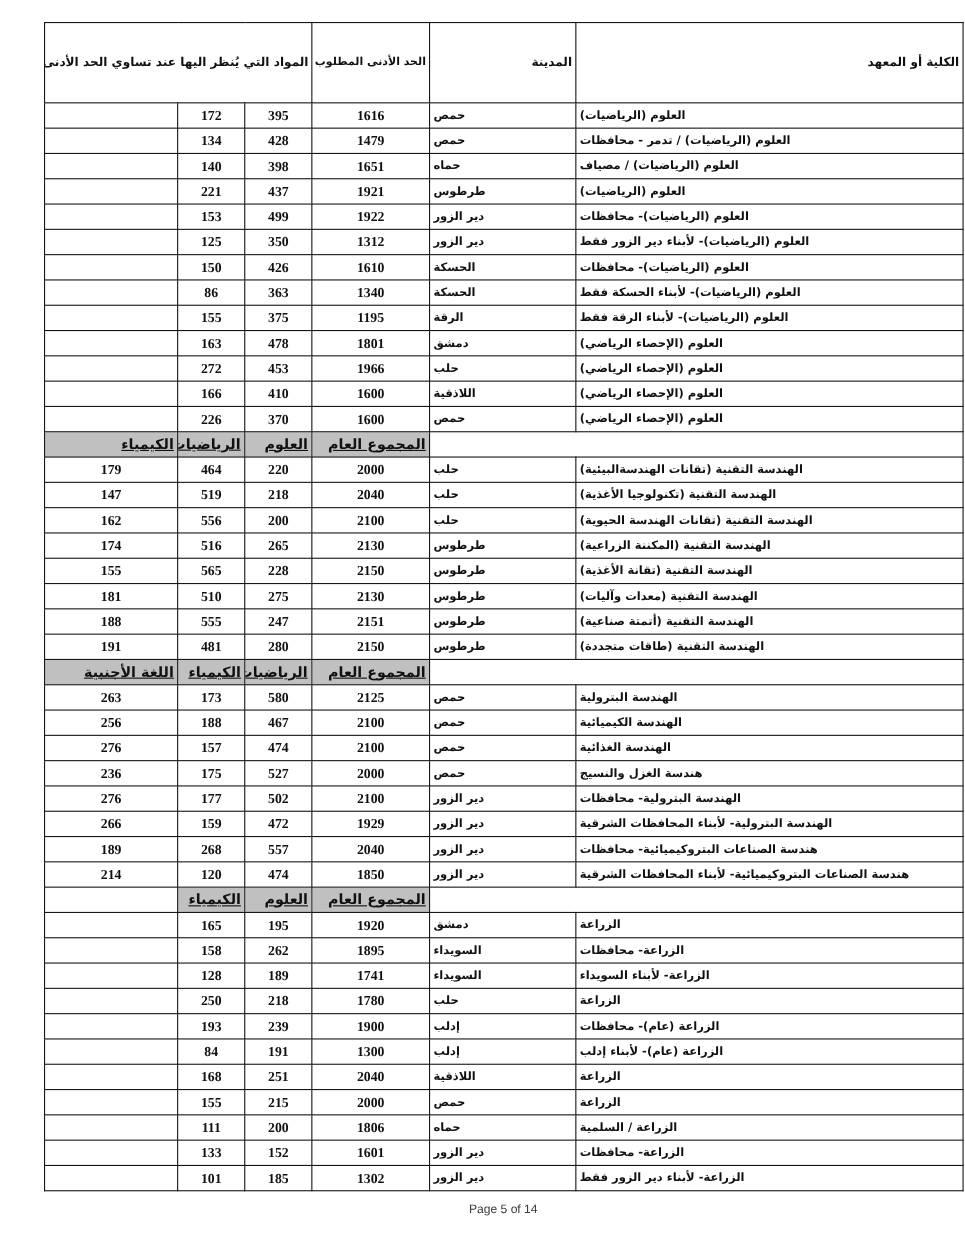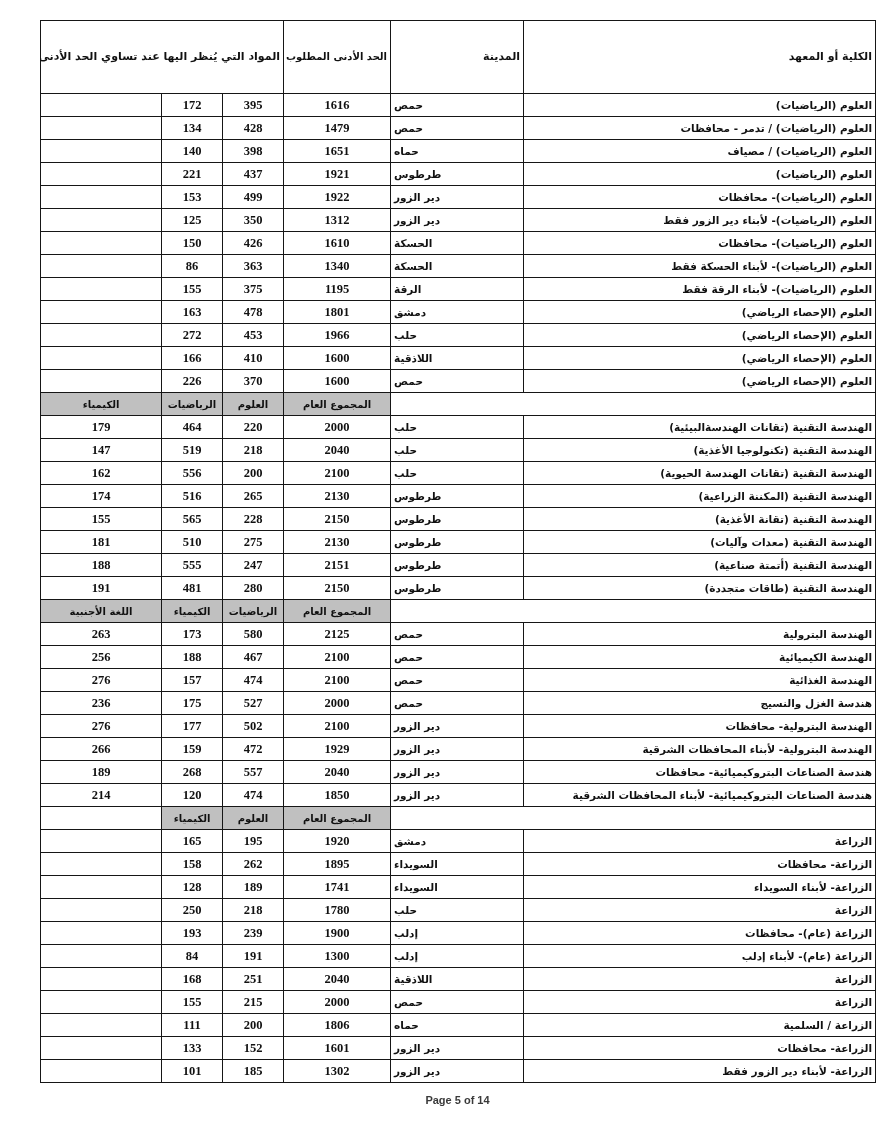--- a/index.html
+++ b/index.html
@@ -29,53 +29,52 @@
     font-size:11px;
     font-weight:bold;
     text-align:right;
     vertical-align:middle;
     white-space:normal;
     line-height:1.35;
   }
   th.score-head{font-size:10px;line-height:1.45;padding:0 4px;}
   tbody tr{height:23px;}
   td.college{
-    text-align:right;
+    text-align:left;
     font-size:10.5px;
     font-weight:bold;
     padding-right:4px;
   }
   td.city{
     text-align:left;
     font-size:10.5px;
     font-weight:bold;
   }
   td.num{
     text-align:center;
     font-family:"Liberation Serif",serif;
     font-weight:bold;
     font-size:12.5px;
   }
   tr.sep td{
-    text-align:center;
-    font-size:10px;
+    font-size:13px;
     font-weight:bold;
+    text-decoration:underline;
   }
   tr.sep td.gray{background:#c0c0c0;}
   .footer{
     position:absolute;
     left:40px;
     width:835px;
     top:1094px;
     text-align:center;
     font-family:"Liberation Sans",sans-serif;
     font-size:11px;
     color:#3a3a3a;
     direction:ltr;
-    font-weight:bold;
   }
 </style>
 </head>
 <body>
 
 <div class="page">
 
   <table class="results">
     <colgroup>
       <col style="width:352px">

